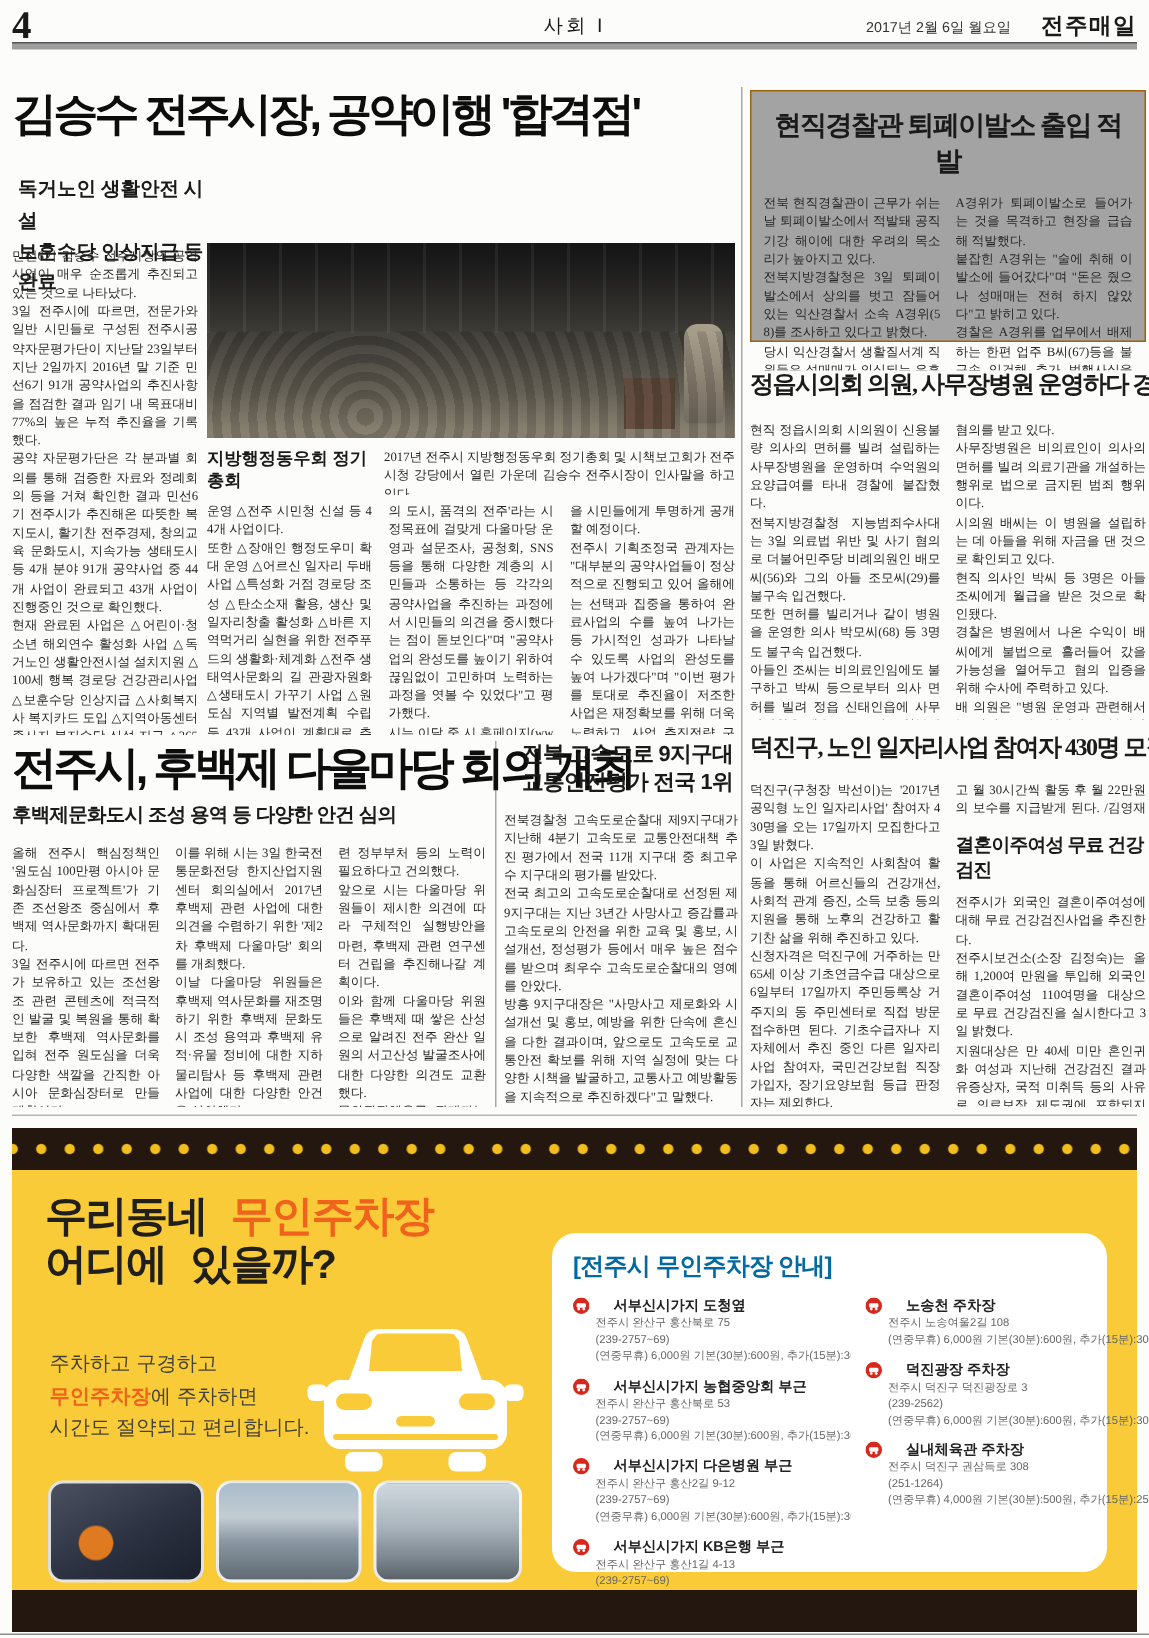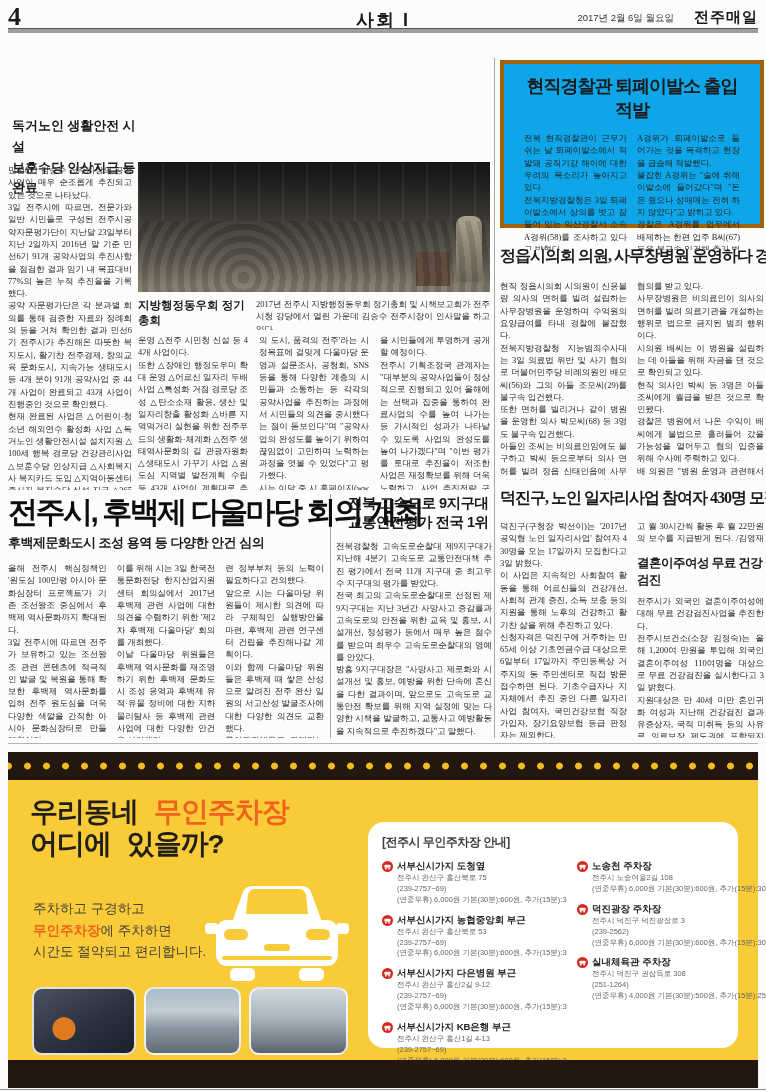--- a/index.html
+++ b/index.html
@@ -8,61 +8,62 @@
 .abs{position:absolute}
 .gothic{font-family:"Liberation Sans","DejaVu Sans",sans-serif}
 .jt{text-align:justify;word-break:break-all;white-space:pre-line;overflow:hidden}
 .body-txt{font-size:8.5px;line-height:1.45;color:#262626}
 .hl{font-weight:bold;white-space:nowrap;color:#0d0d0d}
 .rule-h{background:#b5b5b5;height:1px}
 .rule-v{background:#a8a8a8;width:1px}
 .col-flex{display:flex}
 
 .mast-num{font-size:26px;font-weight:bold}
-.mast-sec{font-size:18px;font-weight:bold;letter-spacing:2px}
+.mast-sec{font-size:13px;font-weight:normal;letter-spacing:2px}
 .mast-date{font-size:9.5px;color:#333}
 .mast-name{font-size:15px;font-weight:900;letter-spacing:1px}
 .mast-rule{background:#9e9e9e;border-top:1px solid #555}
 
 .photo-main{background:linear-gradient(180deg,#141414 0%,#1f1f1f 16%,#35332e 38%,#4b4841 58%,#615c51 76%,#847d6e 96%);overflow:hidden}
 .photo-main::before{content:"";position:absolute;left:0;top:0;right:0;height:46%;background:repeating-linear-gradient(90deg,rgba(255,255,255,.06) 0 2px,transparent 2px 24px)}
 .photo-main::after{content:"";position:absolute;left:0;bottom:0;right:0;height:55%;background:repeating-radial-gradient(circle at 30% 80%,rgba(0,0,0,.25) 0 6px,rgba(255,255,255,.05) 6px 12px);opacity:.5}
 .speaker{position:absolute;right:8px;bottom:10px;width:26px;height:66px;background:linear-gradient(180deg,#b3a894,#6f675a);border-radius:9px 9px 3px 3px;opacity:.92}
 .podium{position:absolute;right:40px;bottom:6px;width:34px;height:34px;background:#5c4436;opacity:.85}
 
 .cap-label{font-size:11.5px;font-weight:bold}
-.box-art{border:4px solid #a16207;background:#0ea5e9;padding:10px 20px 8px}
+.box-art{border:1px solid #a16207;background:#a3a3a3;padding:10px 8px 8px}
 .box-title{font-size:18px;font-weight:bold;text-align:center;letter-spacing:-1px;margin-bottom:10px}
 .sub-title{font-size:16px;font-weight:bold;letter-spacing:-1px;white-space:nowrap}
 .mini-title{font-size:12.5px;font-weight:bold;letter-spacing:-.5px;margin:9px 0 6px}
 
 .ad-strip{background:#241710}
 .ad-dots{position:absolute;inset:0;background-image:radial-gradient(circle,#f2be1d 3px,transparent 3.8px);background-size:19px 28px;background-repeat:repeat-x;background-position:10px 50%}
 .ad-yellow{background:#f9cb38}
 .ad-headline{font-size:28px;font-weight:900;letter-spacing:-1px;line-height:1.14;color:#211f1a;font-family:Liberation Mono, monospace}
 .ad-orange{color:#f0631c}
 .ad-tag{font-size:13.5px;line-height:1.6;color:#45423a;font-family:"Liberation Sans","DejaVu Sans",sans-serif}
 .pk-box{background:#fff;border-radius:16px;padding:12px 14px;font-family:"Liberation Sans","DejaVu Sans",sans-serif}
-.pk-title{color:#404040;font-size:12px;font-weight:900;letter-spacing:-.5px;margin-bottom:9px}
+.pk-title{color:#0369a1;font-size:16px;font-weight:900;letter-spacing:-.5px;margin-bottom:9px}
 .pk-entry{margin-bottom:8px}
-.pk-name{font-size:9.5px;font-weight:bold;color:#222;display:flex;align-items:center;gap:4px}
+.pk-name{font-size:9.5px;font-weight:bold;color:#222;display:flex;align-items:center;gap:16px}
 .pk-line{font-size:7.5px;color:#666;line-height:1.45;padding-left:15px;white-space:nowrap;overflow:hidden}
 .ad-photo{height:68px;border:2px solid rgba(255,255,255,.85);border-radius:10px}
 </style>
 </head>
 <body>
 
 <div class="page">
 
   <div class="abs mast-num" style="left:8px;top:2px">4</div>
   <div class="abs mast-sec gothic" style="left:0;top:8px;width:766px;text-align:center">사회 I</div>
   <div class="abs mast-date gothic" style="right:92px;top:12px">2017년 2월 6일 월요일</div>
   <div class="abs mast-name gothic" style="right:8px;top:8px">전주매일</div>
   <div class="abs mast-rule" style="left:8px;top:28px;width:750px;height:5px"></div>
 
+  <div class="abs hl gothic" style="left:8px;top:56px;font-size:30px;letter-spacing:-2.5px">김승수 전주시장, 공약이행 '합격점'</div>
   <div class="abs" style="left:12px;top:116px;width:126px">
     <div style="font-size:13px;font-weight:bold;line-height:1.6">독거노인 생활안전 시설</div>
     <div style="font-size:13px;font-weight:bold;line-height:1.6">보훈수당 인상지급 등 완료</div>
   </div>
   <div class="abs jt body-txt" style="left:8px;top:164px;width:124px;height:326px">민선6기 김승수 전주시장의 공약사업이 매우 순조롭게 추진되고 있는 것으로 나타났다.
 3일 전주시에 따르면, 전문가와 일반 시민들로 구성된 전주시공약자문평가단이 지난달 23일부터 지난 2일까지 2016년 말 기준 민선6기 91개 공약사업의 추진사항을 점검한 결과 임기 내 목표대비 77%의 높은 누적 추진율을 기록했다.
 공약 자문평가단은 각 분과별 회의를 통해 검증한 자료와 정례회의 등을 거쳐 확인한 결과 민선6기 전주시가 추진해온 따뜻한 복지도시, 활기찬 전주경제, 창의교육 문화도시, 지속가능 생태도시 등 4개 분야 91개 공약사업 중 44개 사업이 완료되고 43개 사업이 진행중인 것으로 확인했다.
 현재 완료된 사업은 △어린이·청소년 해외연수 활성화 사업 △독거노인 생활안전시설 설치지원 △100세 행복 경로당 건강관리사업 △보훈수당 인상지급 △사회복지사 복지카드 도입 △지역아동센터 종사자 복지수당 신설 지급 △365일·24시간 아동진료센터 운영 △사회적경제 통합지원센터 구축·운영 △공공형 생활임금제 도입 △문화예술진흥 및 예술인 복지증진을 위한 조례 제정 △지속가능한 생태도시 종합계획 수립 △현장시정</div>
 
   <div class="abs photo-main" style="left:138px;top:162px;width:352px;height:130px">

